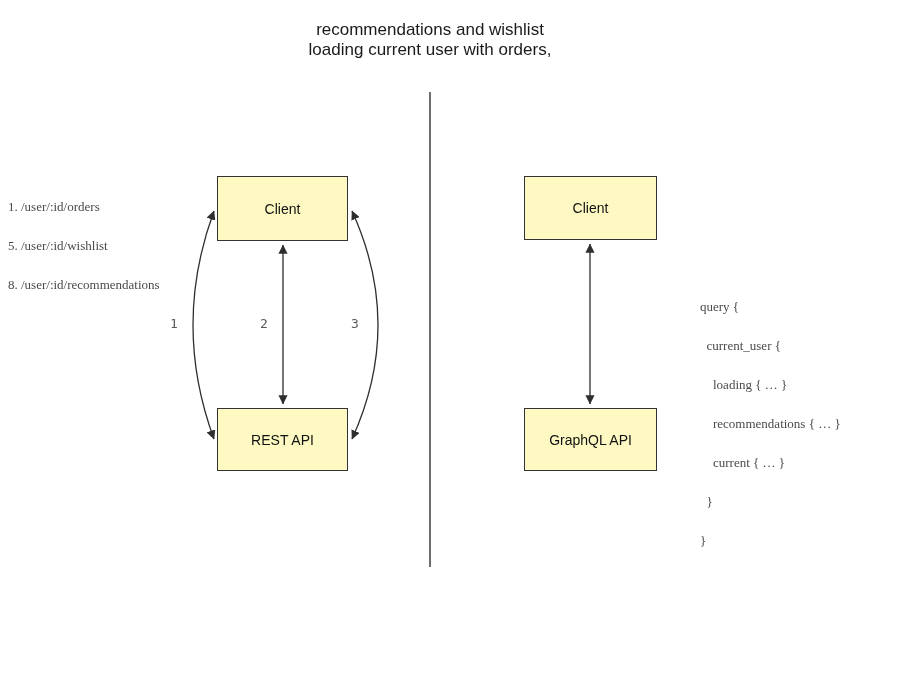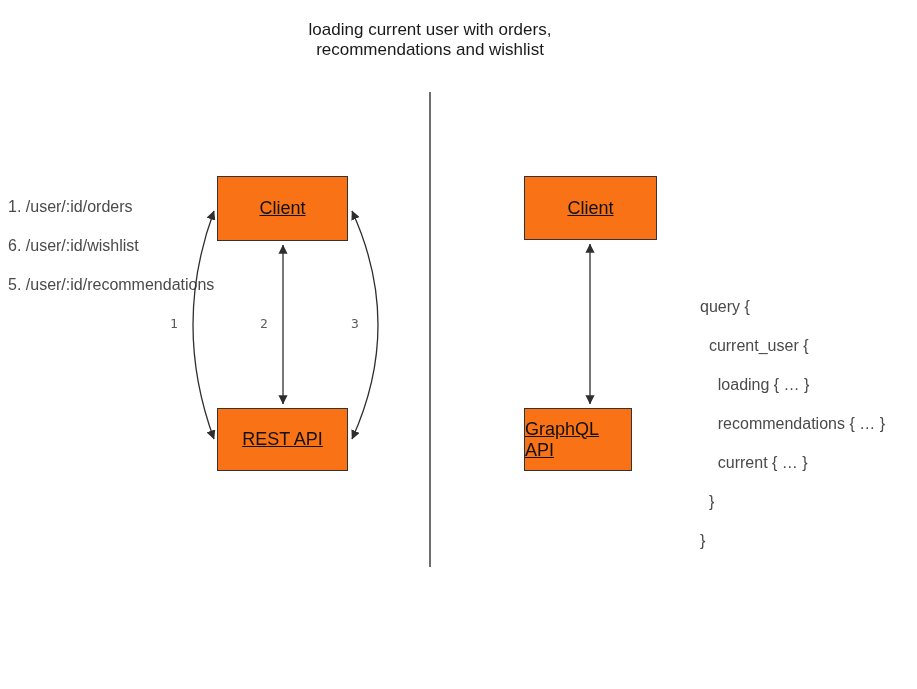--- a/index.html
+++ b/index.html
@@ -29,37 +29,36 @@
     position: absolute;
     left: 429px;
     top: 92px;
     width: 2px;
     height: 475px;
     background: #6e6e6e;
   }
   .node {
     position: absolute;
     box-sizing: border-box;
-    background: #f97316;
+    background: #fef9c3;
     border: 1.5px solid #333333;
     display: flex;
     align-items: center;
     justify-content: center;
-    font-size: 18px;
+    font-size: 14px;
     color: #111111;
-    text-decoration: underline;
   }
   .node.client-left  { left: 217px; top: 176px; width: 131px; height: 65px; }
   .node.rest-api     { left: 217px; top: 408px; width: 131px; height: 63px; }
   .node.client-right { left: 524px; top: 176px; width: 133px; height: 64px; }
-  .node.graphql-api  { left: 524px; top: 408px; width: 108px; height: 63px; }
+  .node.graphql-api  { left: 524px; top: 408px; width: 133px; height: 63px; }
   .code {
     position: absolute;
-    font-family: Liberation Sans, sans-serif;
-    font-size: 16px;
+    font-family: Liberation Serif, serif;
+    font-size: 13px;
     line-height: 13px;
     color: #4a4a4a;
     white-space: pre;
   }
   .endpoints { left: 8px; top: 174px; }
   .query     { left: 700px; top: 274px; }
   .arrow-label {
     position: absolute;
     width: 20px;
     top: 317px;
@@ -78,30 +77,30 @@
     top: 0;
     pointer-events: none;
   }
 </style>
 </head>
 <body>
 
 <div class="canvas">
 
   <div class="title">
+    <div>recommendations and wishlist</div>
     <div>loading current user with orders,</div>
-    <div>recommendations and wishlist</div>
   </div>
 
   <div class="divider"></div>
 
   <div class="code endpoints">
     <div>1. /user/:id/orders</div>
-    <div>6. /user/:id/wishlist</div>
-    <div>5. /user/:id/recommendations</div>
+    <div>5. /user/:id/wishlist</div>
+    <div>8. /user/:id/recommendations</div>
   </div>
 
   <svg class="arrows" width="917" height="689" viewBox="0 0 917 689">
     <defs>
       <marker id="ah-end" viewBox="0 0 10 10" refX="9.5" refY="5" markerWidth="7" markerHeight="7" orient="auto">
         <path d="M0,0 L10,5 L0,10 z" fill="#2e2e2e"></path>
       </marker>
       <marker id="ah-start" viewBox="0 0 10 10" refX="9.5" refY="5" markerWidth="7" markerHeight="7" orient="auto-start-reverse">
         <path d="M0,0 L10,5 L0,10 z" fill="#2e2e2e"></path>
       </marker>

